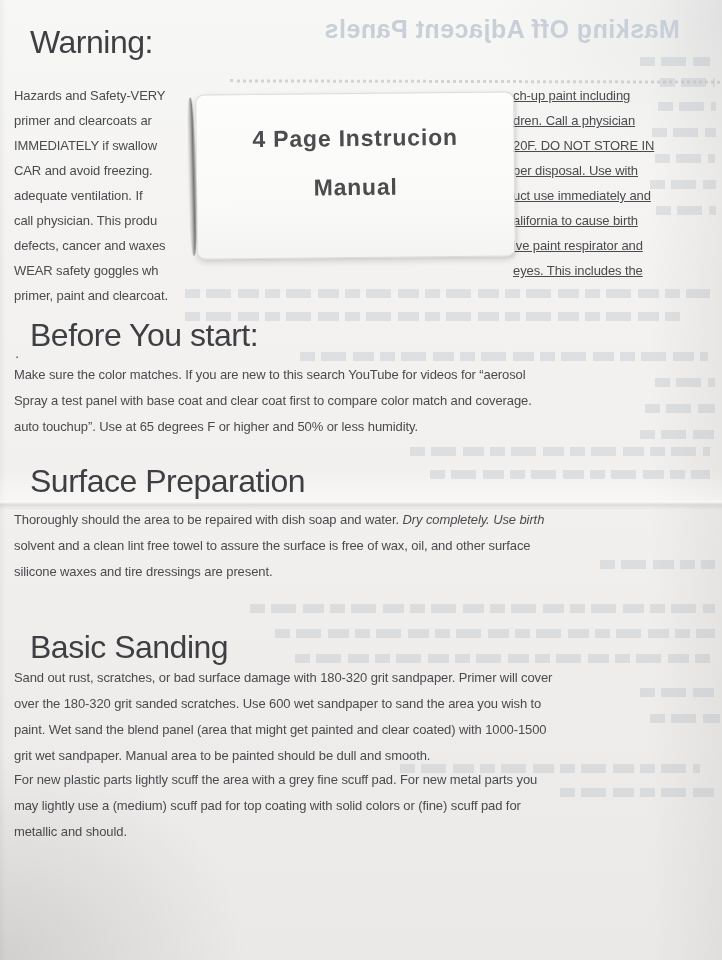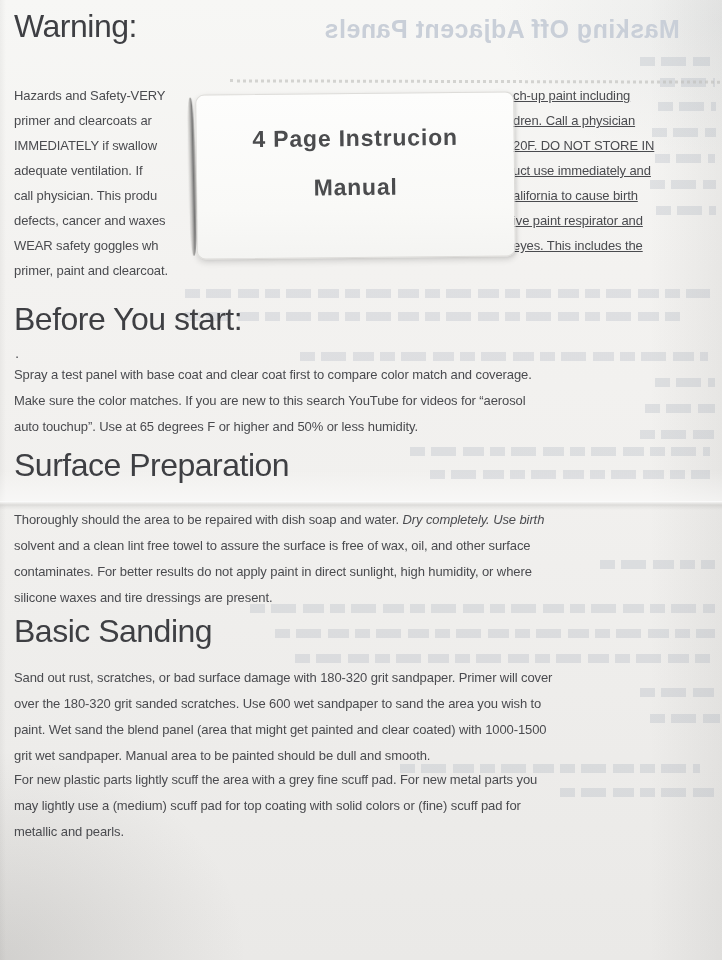--- a/index.html
+++ b/index.html
@@ -21,21 +21,21 @@
   .sheet-hi{position:absolute;left:0;right:0;top:470px;height:32px;z-index:0;
     background:linear-gradient(180deg, transparent, rgba(255,255,255,.5));}
   
   .ghost-title{position:absolute;left:300px;top:15px;width:404px;z-index:0;
     transform:scaleX(-1);text-align:center;font-size:25px;font-weight:bold;
     color:#c9cfd8;letter-spacing:.5px;filter:blur(.5px);}
   .gline{position:absolute;height:9px;z-index:0;opacity:.55;filter:blur(.7px);
     background:repeating-linear-gradient(90deg, rgba(148,158,174,.40) 0 15px, transparent 15px 21px,
       rgba(148,158,174,.40) 21px 46px, transparent 46px 53px, rgba(148,158,174,.40) 53px 74px, transparent 74px 80px);}
   
-  .h{position:absolute;left:14px;margin:0;font-weight:400;color:#3e3f43;
+  .h{position:absolute;left:14px;margin:16px;font-weight:400;color:#3e3f43;
      font-size:32px;letter-spacing:-.5px;z-index:2;white-space:nowrap;}
   .para{position:absolute;left:14px;z-index:2;color:#4a4b4f;font-size:13px;
         letter-spacing:-.1px;}
   .pline{position:relative;height:25px;white-space:nowrap;}
   .para.std .pline{height:26px;}
   .wline .right{position:absolute;left:499px;top:0;text-decoration:underline;}
   .ital{font-style:italic;}
   .stray{position:absolute;left:15px;top:344px;z-index:2;color:#55565a;font-size:15px;}
   
   .sticker{position:absolute;left:196px;top:93px;width:317px;height:163px;z-index:3;
@@ -94,20 +94,24 @@
     </div>
     <div class="pline wline">
       <span>primer and clearcoats ar</span>
       <span class="right">dren. Call a physician</span>
     </div>
     <div class="pline wline">
       <span>IMMEDIATELY if swallow</span>
       <span class="right">20F. DO NOT STORE IN</span>
     </div>
     <div class="pline wline">
+      <span>CAR and avoid freezing.</span>
+      <span class="right">per disposal. Use with</span>
+    </div>
+    <div class="pline wline">
       <span>adequate ventilation. If</span>
       <span class="right">uct use immediately and</span>
     </div>
     <div class="pline wline">
       <span>call physician. This produ</span>
       <span class="right">alifornia to cause birth</span>
     </div>
     <div class="pline wline">
       <span>defects, cancer and waxes</span>
       <span class="right">ive paint respirator and</span>
@@ -124,41 +128,40 @@
   <div class="sticker">
     <div class="curl"></div>
     <div class="l1">4 Page Instrucion</div>
     <div class="l2">Manual</div>
   </div>
   <div class="shadow-dash"></div>
 
   <h1 class="h" style="top:301px">Before You start:</h1>
   <div class="stray">.</div>
   <div class="para std" style="top:367px;width:700px">
+    <div class="pline">Make sure the color matches.  If you are new to this search YouTube for videos for “aerosol</div>
     <div class="pline">Spray a test panel with base coat and clear coat first to compare color match and coverage.</div>
-    <div class="pline">Make sure the color matches.  If you are new to this search YouTube for videos for “aerosol</div>
     <div class="pline">auto touchup”.  Use at 65 degrees F or higher and 50% or less humidity.</div>
   </div>
 
   <h1 class="h" style="top:447px">Surface Preparation</h1>
   <div class="para std" style="top:512px;width:700px">
     <div class="pline">
       <span>Thoroughly should the area to be repaired with dish soap and water.  </span><span class="ital">Dry completely. Use birth</span>
     </div>
     <div class="pline">solvent and a clean lint free towel to assure the surface is free of wax, oil, and other surface</div>
-    <div class="pline">contaminates. For better results do not apply paint in direct sunlight, high humidity, or where</div>
     <div class="pline">silicone waxes and tire dressings are present.</div>
   </div>
 
   <h1 class="h" style="top:613px">Basic Sanding</h1>
   <div class="para std" style="top:670px;width:700px">
     <div class="pline">Sand out rust, scratches, or bad surface damage with 180-320 grit sandpaper. Primer will cover</div>
     <div class="pline">over the 180-320 grit sanded scratches. Use 600 wet sandpaper to sand the area you wish to</div>
     <div class="pline">paint. Wet sand the blend panel (area that might get painted and clear coated) with 1000-1500</div>
     <div class="pline">grit wet sandpaper. Manual area to be painted should be dull and smooth.</div>
   </div>
   <div class="para std" style="top:772px;width:700px">
     <div class="pline">For new plastic parts lightly scuff the area with a grey fine scuff pad. For new metal parts you</div>
     <div class="pline">may lightly use a (medium) scuff pad for top coating with solid colors or (fine) scuff pad for</div>
-    <div class="pline">metallic and pearls.</div>
+    <div class="pline">metallic and should.</div>
   </div>
 
 </div>
 
 </body></html>

